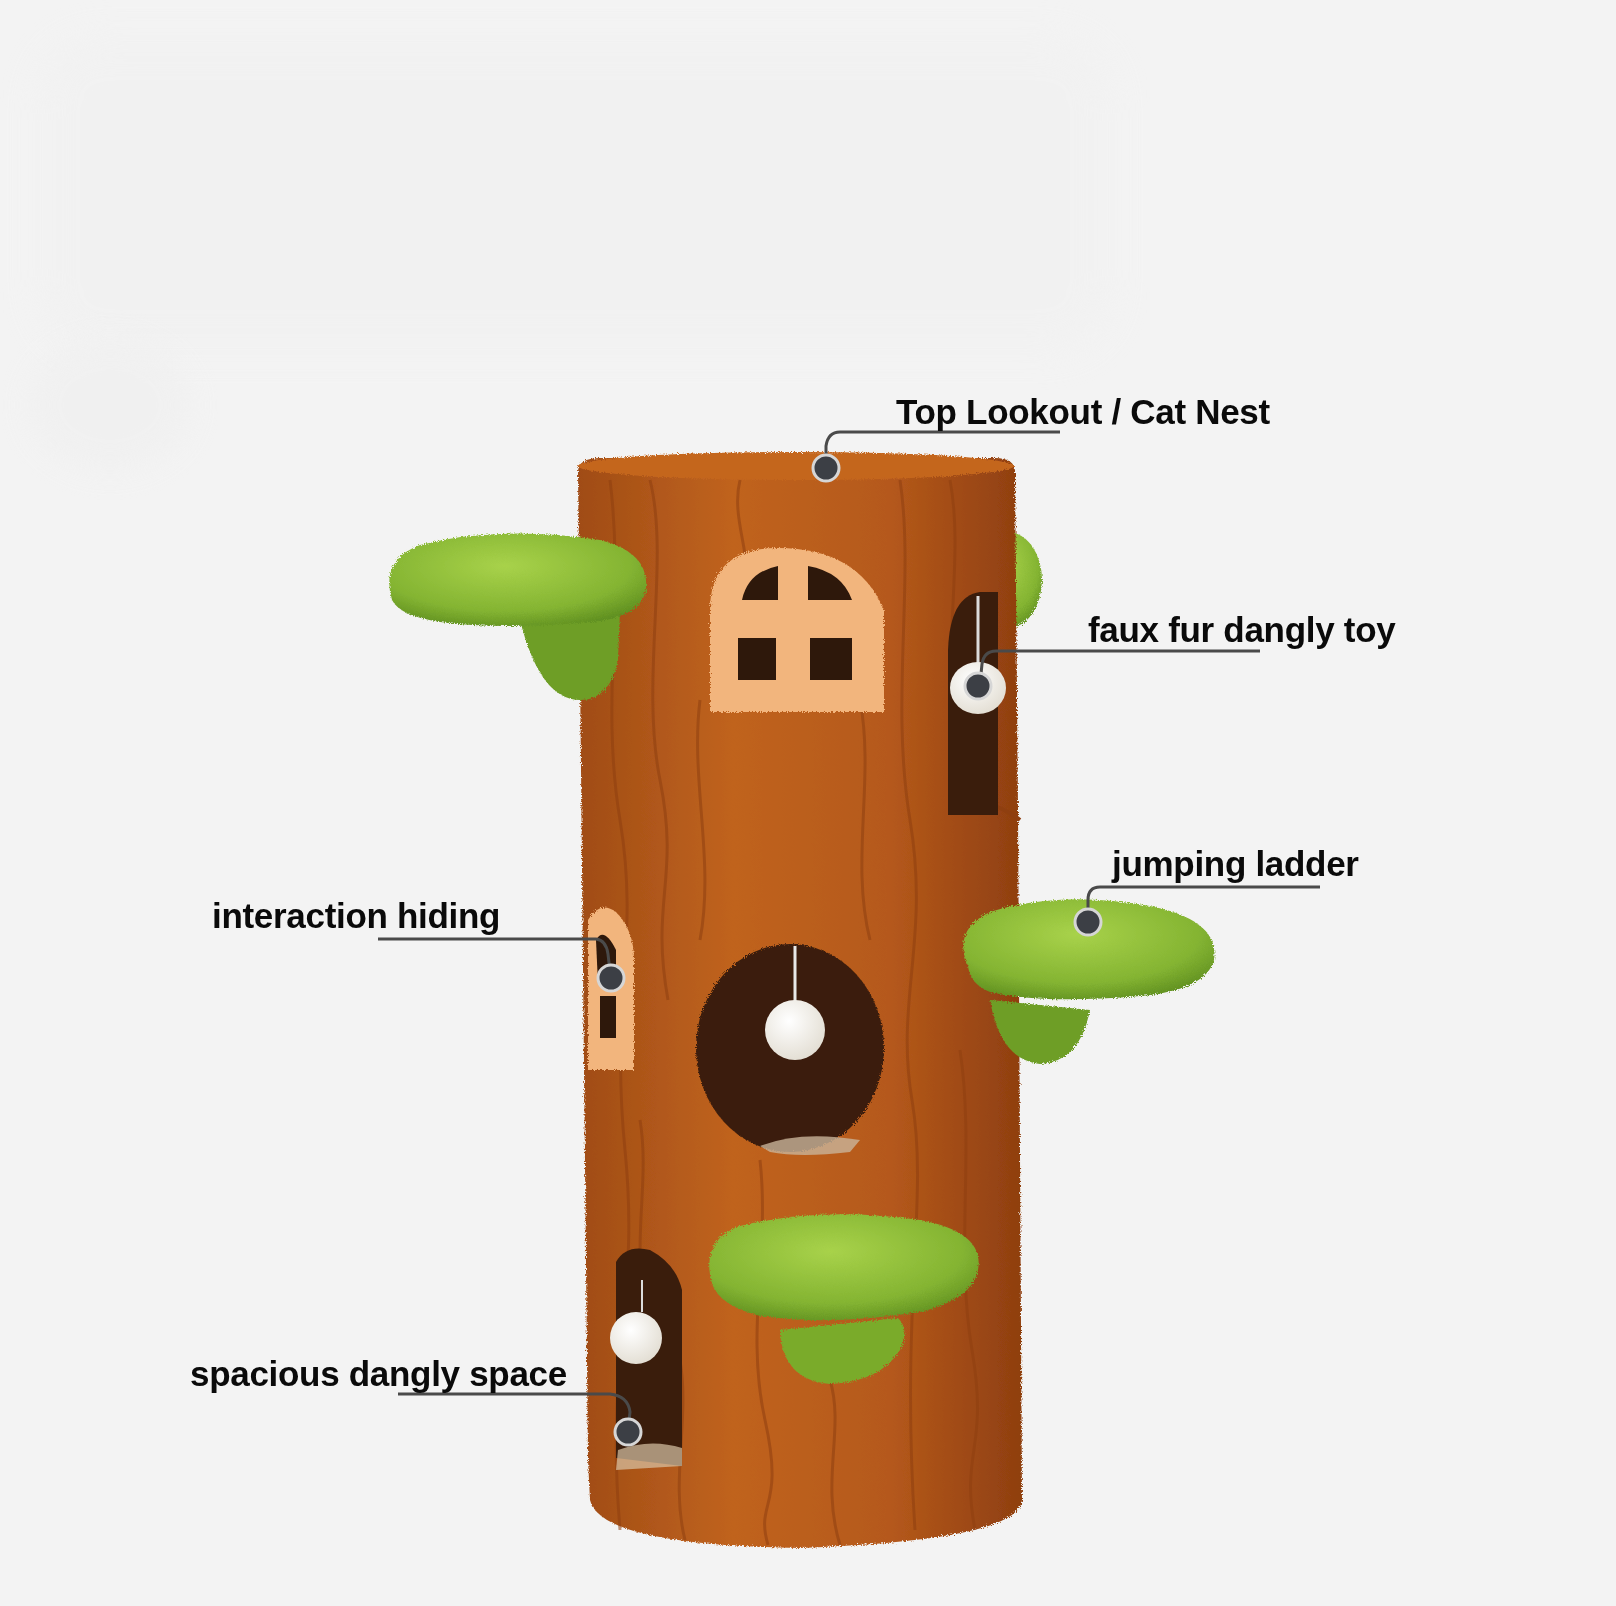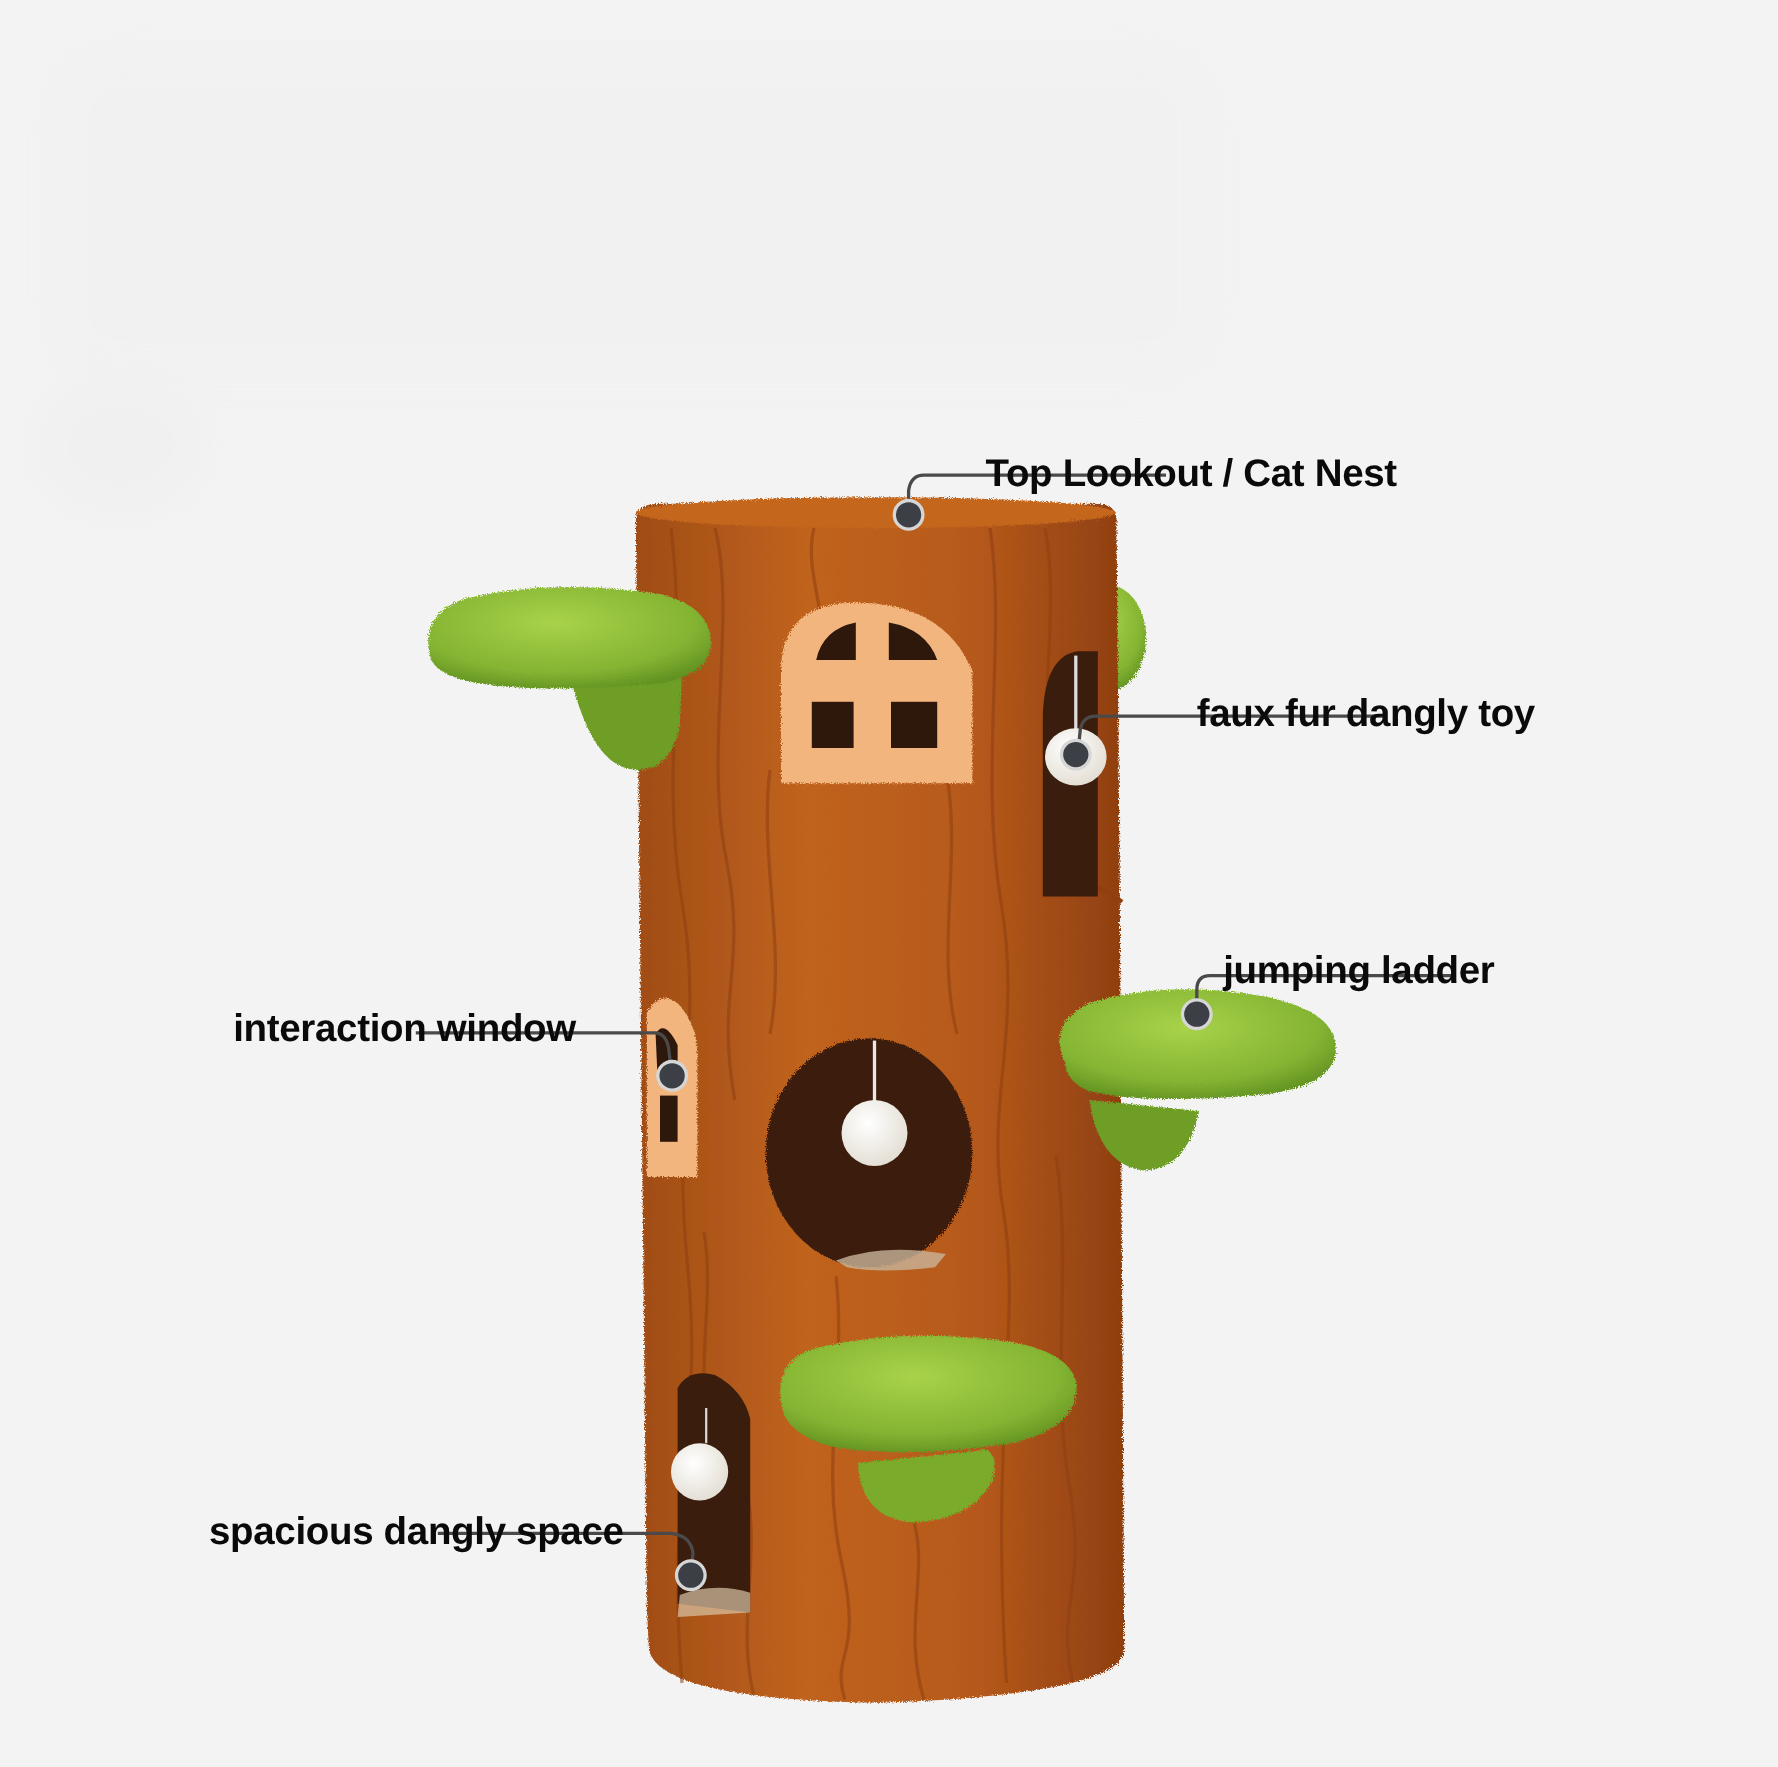--- a/index.html
+++ b/index.html
@@ -15,21 +15,21 @@
     background: #f1f1f1; border-radius: 60px; filter: blur(18px); opacity: .7;
   }
   .smudge2 {
     position: absolute; left: 30px; top: 340px; width: 160px; height: 130px;
     background: #f0f0f0; border-radius: 50%; filter: blur(14px); opacity: .8;
   }
   svg.art { position: absolute; left: 0; top: 0; }
   .label {
     position: absolute;
     font-weight: 700; font-size: 35px; color: #0a0a0a;
-    letter-spacing: -0.3px; white-space: nowrap; line-height: 1; margin-top: 19px;
+    letter-spacing: -0.3px; white-space: nowrap; line-height: 1;
   }
 </style>
 </head>
 <body>
 
 <div class="canvas">
   <div class="smudge"></div>
   <div class="smudge2"></div>
 
   <svg class="art" width="1616" height="1606" viewBox="0 0 1616 1606">
@@ -144,15 +144,15 @@
       <circle cx="978" cy="686" r="13" fill="#3c3f45" stroke="#d6d6d6" stroke-width="3"></circle>
       <circle cx="1088" cy="922" r="13" fill="#3c3f45" stroke="#d6d6d6" stroke-width="3"></circle>
       <circle cx="611" cy="978" r="13" fill="#3c3f45" stroke="#d6d6d6" stroke-width="3"></circle>
       <circle cx="628" cy="1432" r="13" fill="#3c3f45" stroke="#d6d6d6" stroke-width="3"></circle>
     </g>
   </svg>
 
   <div class="label" style="left:896px; top:394px;">Top Lookout / Cat Nest</div>
   <div class="label" style="left:1088px; top:612px;">faux fur dangly toy</div>
   <div class="label" style="left:1112px; top:846px;">jumping ladder</div>
-  <div class="label" style="left:212px; top:898px;">interaction window</div>
+  <div class="label" style="left:212px; top:898px;">interaction hiding</div>
   <div class="label" style="left:190px; top:1356px;">spacious dangly space</div>
 </div>
 
 </body></html>

